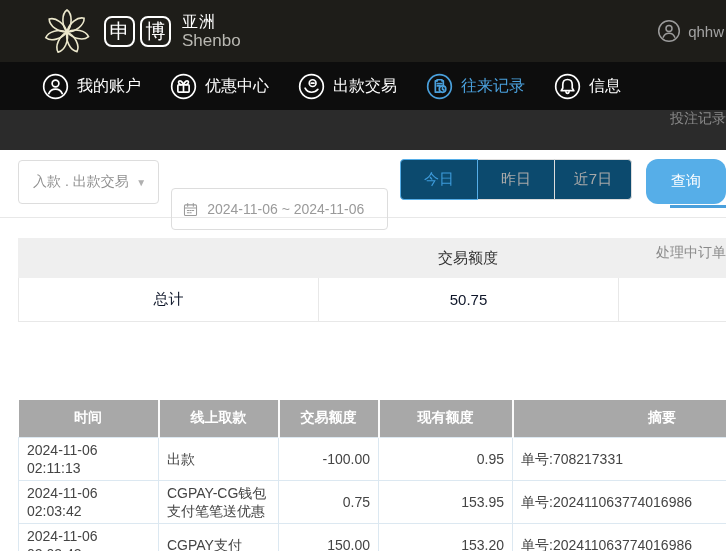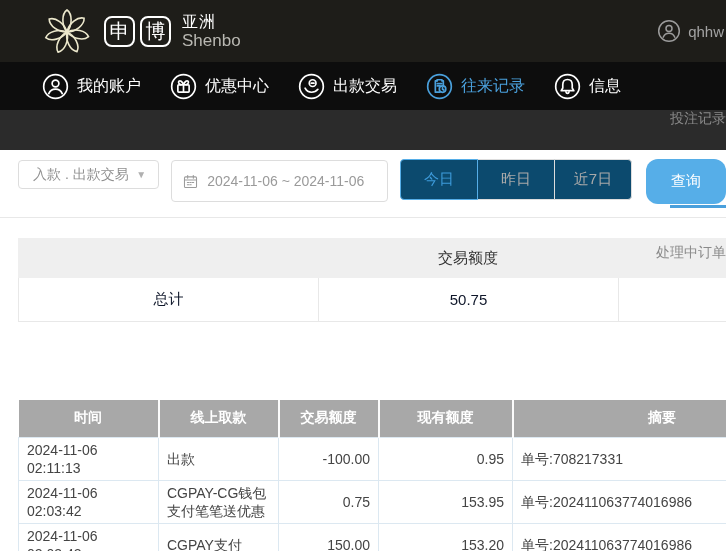--- a/index.html
+++ b/index.html
@@ -25,23 +25,23 @@
   .nav-item svg { width:27px; height:27px; }
   .nav-item.active { color:#4aa0dc; }
 
   
   .sub-nav { height:40px; background:#2b2b2b; display:flex; align-items:flex-end; gap:36px; padding-left:333px; white-space:nowrap;flex-direction:column; }
   .sub-tab { color:#8a8a8a; font-size:14px; padding-bottom:10px; border-bottom:3px solid transparent; cursor:pointer; }
   .sub-tab.active { color:#fff; border-bottom-color:#4aa0dc; }
 
   
   .filter-row { height:68px; border-bottom:1px solid #e8e8e8; display:flex; align-items:flex-start; padding:10px 0 0 18px; background:#fff; }
-  .sel-box { width:150px; height:29px; border:1px solid #ddd; border-radius:4px; display:flex; align-items:center; justify-content:space-between; padding:0 12px 0 14px; color:#8f8f8f; font-size:14px; }
+  .sel-box { width:150px; height:44px; border:1px solid #ddd; border-radius:4px; display:flex; align-items:center; justify-content:space-between; padding:0 12px 0 14px; color:#8f8f8f; font-size:14px; }
   .sel-caret { color:#b0b0b0; font-size:10px; }
-  .date-box { width:232px; height:42px; border:1px solid #ddd; border-radius:4px; display:flex; align-items:center; gap:8px; padding:0 10px; color:#9a9a9a; font-size:14px; margin-left:12px; }
+  .date-box { width:232px; height:42px; border:1px solid #ddd; border-radius:4px; display:flex; align-items:center; gap:8px; padding:0 10px; color:#9a9a9a; font-size:14px; margin-left:12px;margin-top:28px; }
   .date-box svg { width:17px; height:17px; }
   .quick-group { display:flex; margin-left:12px; margin-top:-1px; }
   .quick-btn { width:78px; height:41px; border:1px solid #ddd; background:#0c4a6e; color:#a9a9a9; font-size:15px; margin-left:-1px; display:flex; align-items:center; justify-content:center; cursor:pointer; }
   .quick-btn:first-child { border-radius:4px 0 0 4px; margin-left:0; }
   .quick-btn:last-child { border-radius:0 4px 4px 0; }
   .quick-btn.active { border:1px solid #56aee8; color:#3d9bdb; z-index:1; }
   .query-btn { width:80px; height:45px; margin-left:14px; margin-top:-1px; background:#56aee8; color:#fff; font-size:15px; border:none; border-radius:12px; cursor:pointer; flex:none; }
 
   
   .summary-wrap { margin:20px 0 0 18px; width:900px; }

